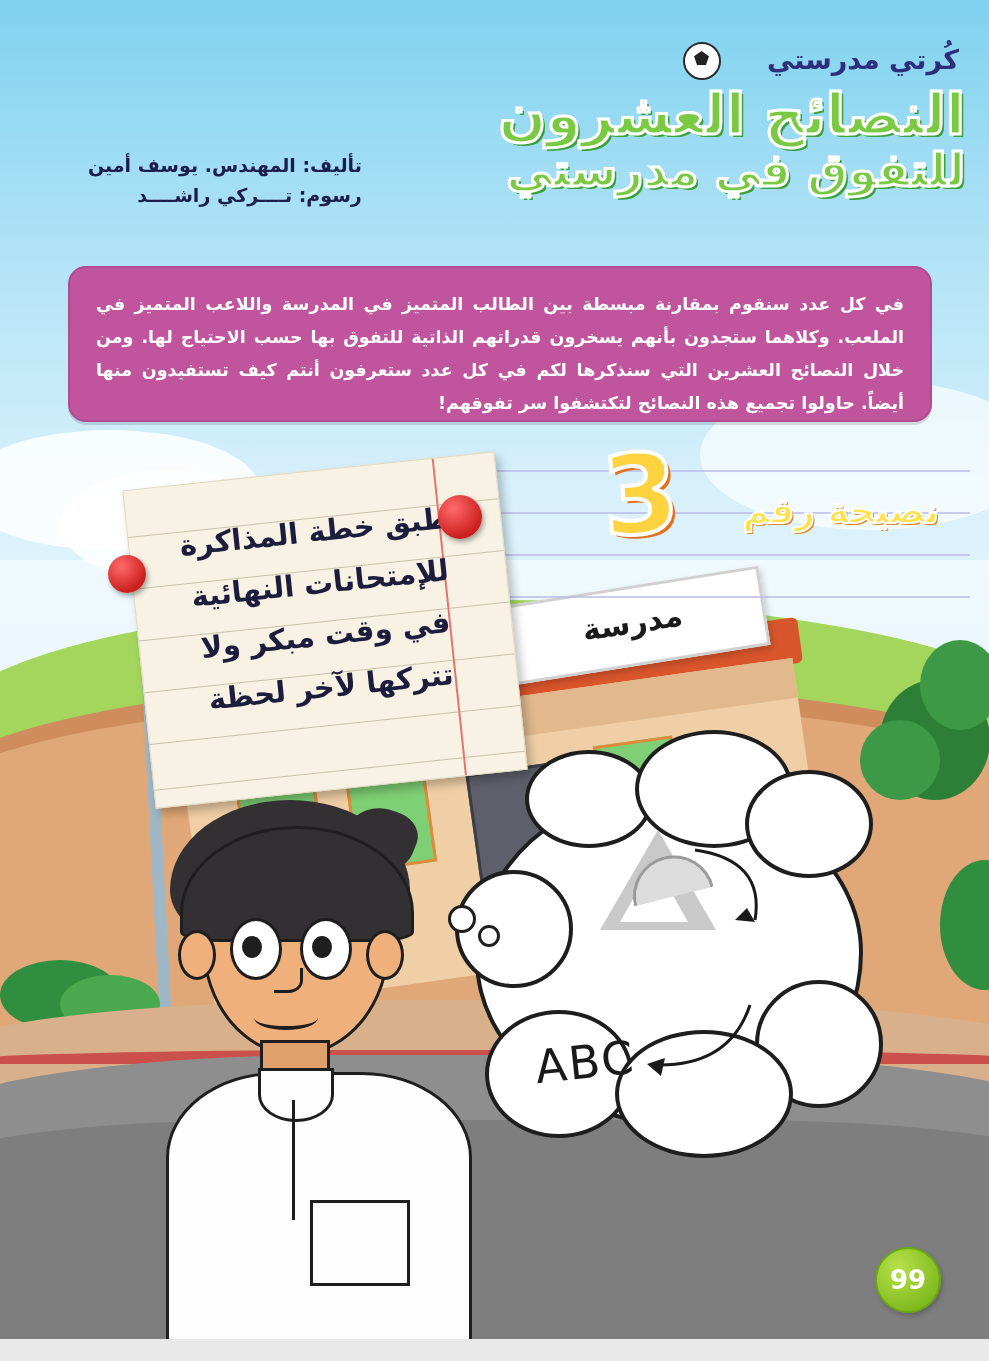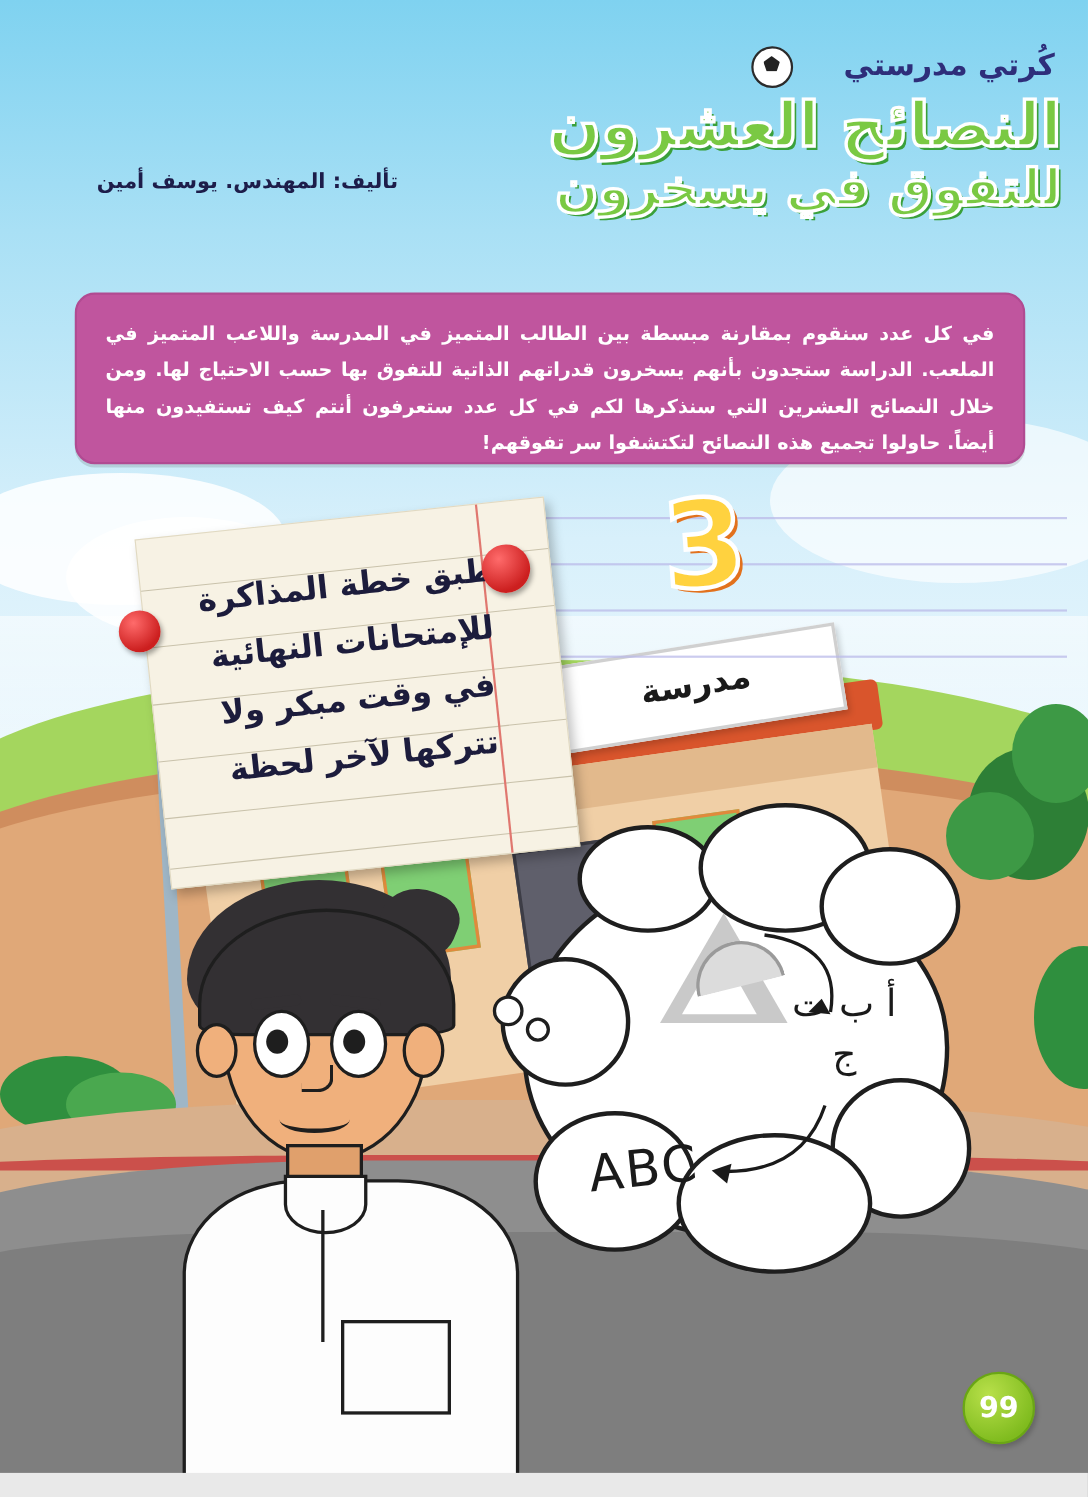--- a/index.html
+++ b/index.html
@@ -359,36 +359,38 @@
   <div class="sidewalk"></div>
   <div class="curbline"></div>
   <div class="asphalt"></div>
   <div class="asphalt-dark"></div>
 
   <div class="hdr-series">كُرتي مدرستي</div>
   <div class="ball"></div>
 
   <div class="hdr-title">
     <div class="l1">النصائح العشرون</div>
-    <div class="l2">للتفوق في يسخرون</div>
+    <div class="l2">للتفوق في مدرستي</div>
   </div>
 
   <div class="credits credits-left">
     <div class="row">تأليف: المهندس. يوسف أمين</div>
+    <div class="row">رسوم: تــــركي راشــــد</div>
   </div>
 
   <div class="intro">
-    <p>في كل عدد سنقوم بمقارنة مبسطة بين الطالب المتميز في المدرسة واللاعب المتميز في الملعب. الدراسة ستجدون بأنهم يسخرون قدراتهم الذاتية للتفوق بها حسب الاحتياج لها. ومن خلال النصائح العشرين التي سنذكرها لكم في كل عدد ستعرفون أنتم كيف تستفيدون منها أيضاً. حاولوا تجميع هذه النصائح لتكتشفوا سر تفوقهم!</p>
+    <p>في كل عدد سنقوم بمقارنة مبسطة بين الطالب المتميز في المدرسة واللاعب المتميز في الملعب. وكلاهما ستجدون بأنهم يسخرون قدراتهم الذاتية للتفوق بها حسب الاحتياج لها. ومن خلال النصائح العشرين التي سنذكرها لكم في كل عدد ستعرفون أنتم كيف تستفيدون منها أيضاً. حاولوا تجميع هذه النصائح لتكتشفوا سر تفوقهم!</p>
   </div>
 
   <div class="ruleline" style="top:470px;"></div>
   <div class="ruleline" style="top:512px;"></div>
   <div class="ruleline" style="top:554px;"></div>
   <div class="ruleline" style="top:596px;"></div>
 
+  <div class="tip-label">نصيحة رقم</div>
   <div class="tip-number">3</div>
 
   <div class="note">
     <div class="lines">
       <i style="top:46px"></i>
         <i style="top:98px"></i>
         <i style="top:150px"></i>
       <i style="top:202px"></i>
         <i style="top:254px"></i>
         <i style="top:300px"></i>
@@ -412,24 +414,20 @@
     <div class="lobe" style="left:0px;top:140px;width:110px;height:110px;"></div>
     <div class="lobe" style="left:300px;top:250px;width:120px;height:120px;"></div>
     <div class="lobe" style="left:30px;top:280px;width:140px;height:120px;"></div>
     <div class="lobe" style="left:160px;top:300px;width:170px;height:120px;"></div>
 
     <div class="bubble-content">
       <div class="ruler">
         <div class="tri"></div>
         <div class="tri-in"></div>
         <div class="protractor"></div>
-      </div>
-      <div class="arabic-letters">
-        <div>أ ب ت</div>
-        <div>ج</div>
       </div>
       <div class="abc">ABC</div>
       <svg width="340" height="290" style="position:absolute;left:0;top:0;">
         <path d="M200 30 q70 10 60 70" stroke="#1a1a1a" stroke-width="3" fill="none"></path>
         <path d="M252 88 l8 14 l-20 -2 z" fill="#1a1a1a"></path>
         <path d="M255 185 q-20 60 -90 60" stroke="#1a1a1a" stroke-width="3" fill="none"></path>
         <path d="M170 238 l-18 6 l14 12 z" fill="#1a1a1a"></path>
       </svg>
     </div>
   </div>

